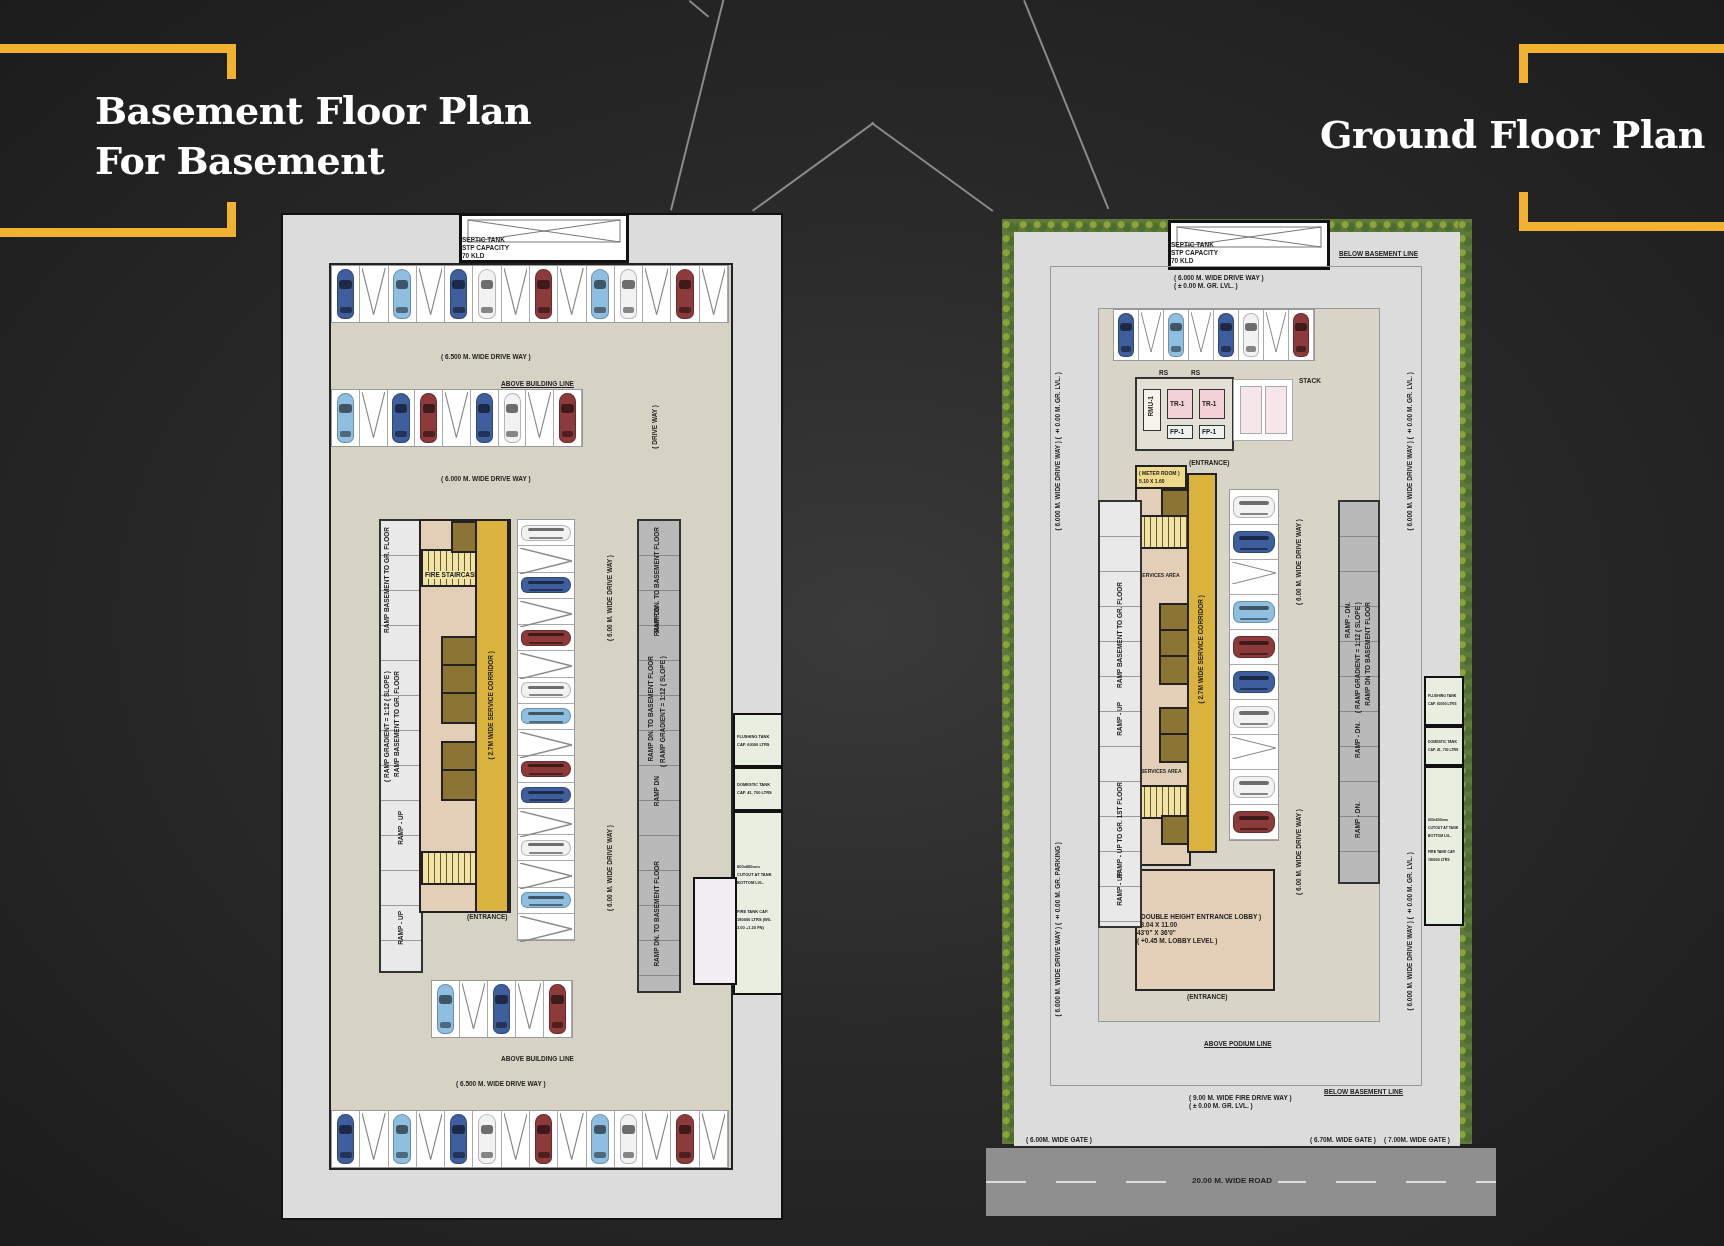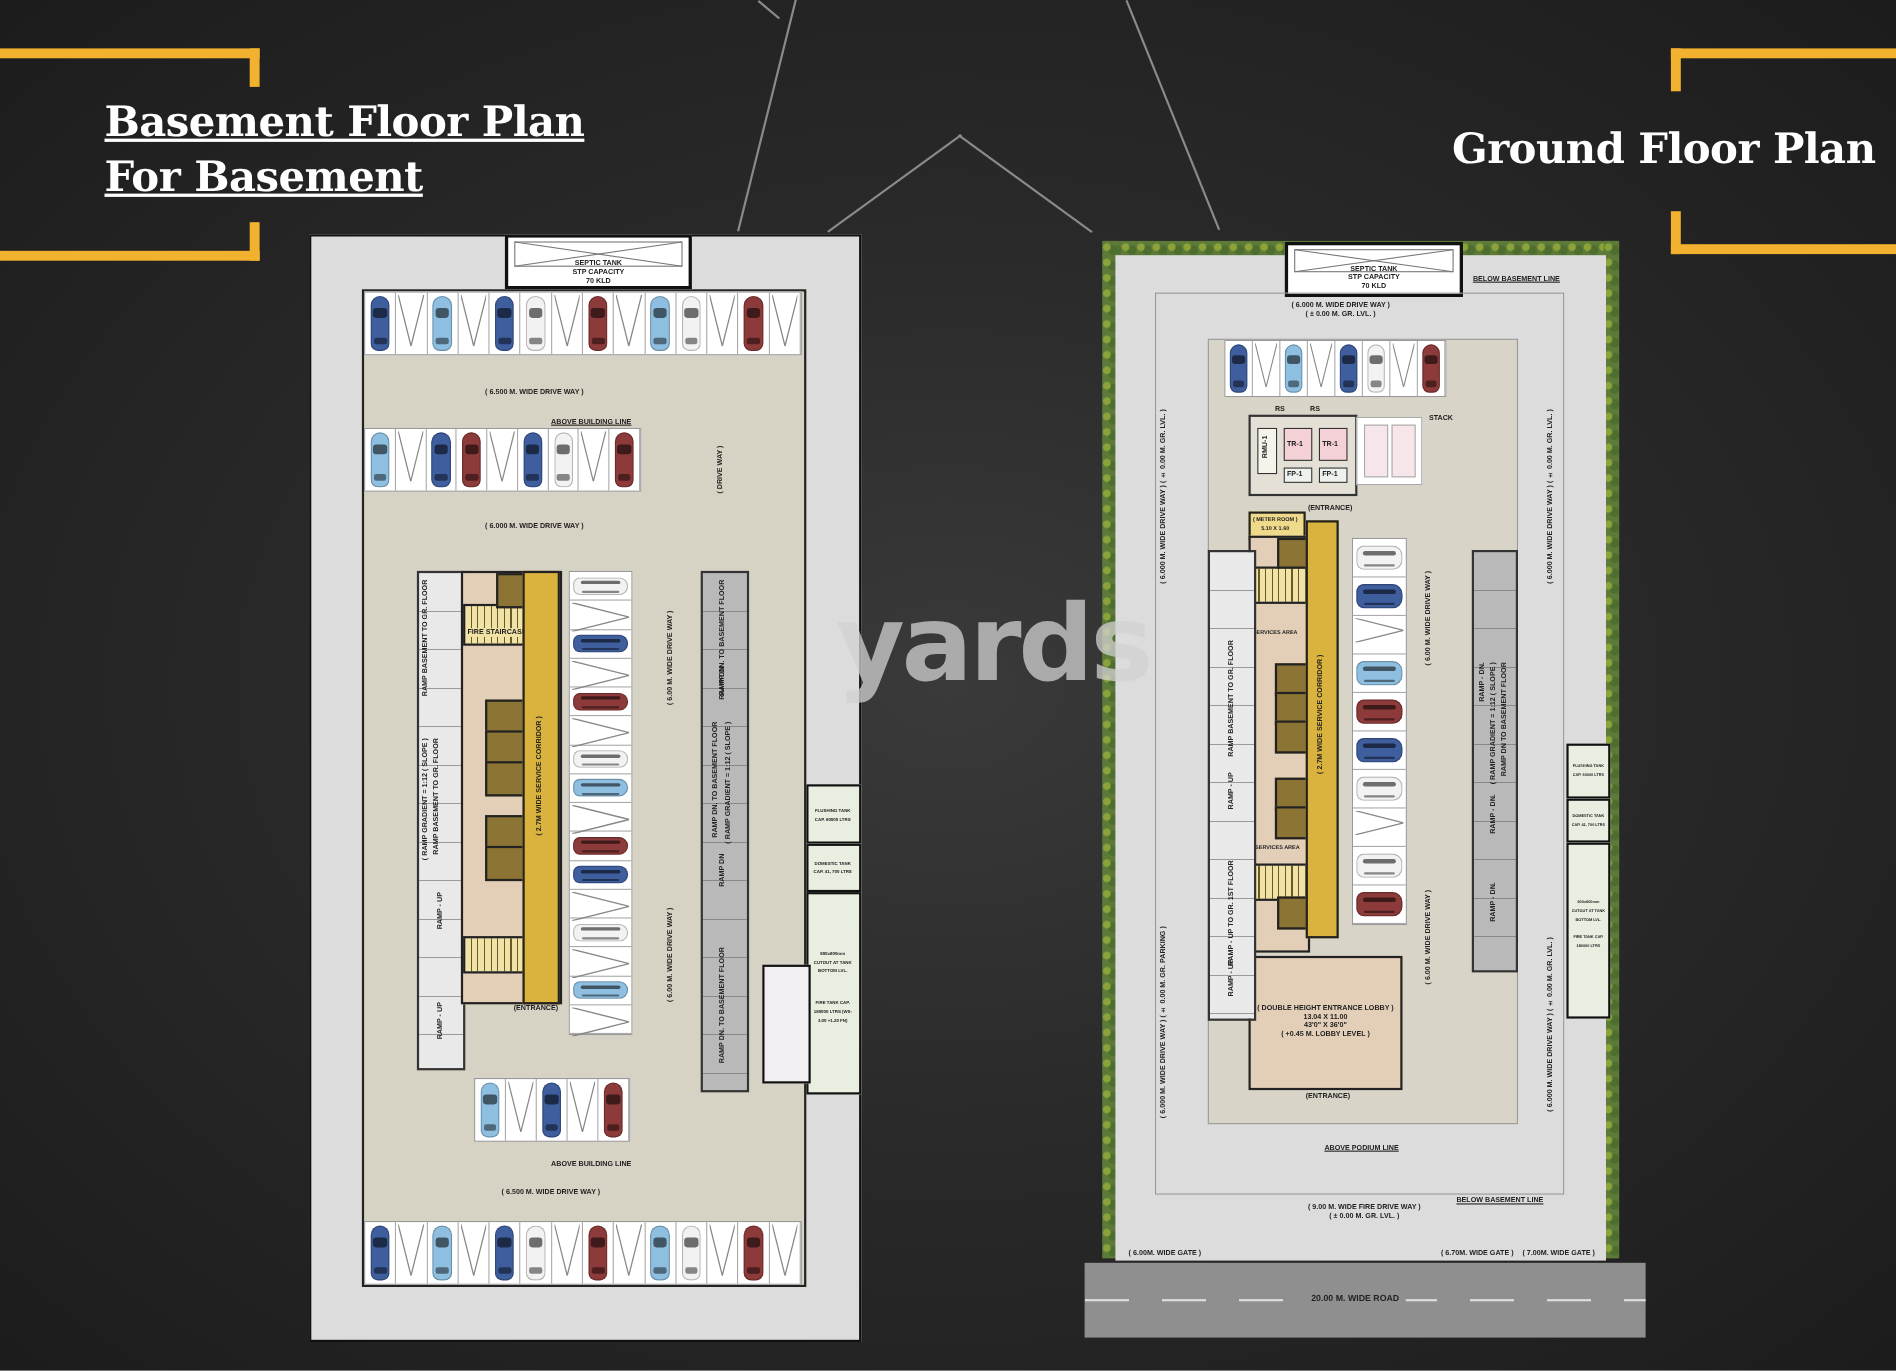--- a/index.html
+++ b/index.html
@@ -6,21 +6,21 @@
   body{width:1724px;height:1246px;position:relative;overflow:hidden;
     background:radial-gradient(ellipse at 50% 50%, #3a3a3a 0%, #2a2a2a 45%, #1c1c1c 100%);
     font-family:"Liberation Sans",sans-serif;}
   .abs{position:absolute;}
   .bracket{position:absolute;border:9px solid #f2b12e;}
   .title{position:absolute;color:#fff;font-family:"DejaVu Serif","Liberation Serif",serif;font-weight:bold;font-size:38px;line-height:50px;letter-spacing:-0.5px;}
   .deco-line{position:absolute;height:1.5px;background:#8a8a8a;transform-origin:0 0;}
   .plot{position:absolute;background:#dcdcdc;border:2px solid #111;}
   .plot.gf{border:none;}
   .inner{position:absolute;background:#d6d2c4;border:2px solid #222;}
-  .lbl{position:absolute;font-size:6.5px;font-weight:bold;color:#222;white-space:nowrap;text-align:center;line-height:8px;}
+  .lbl{position:absolute;font-size:6.5px;font-weight:bold;color:#222;white-space:nowrap;line-height:8px;}
   .vlbl{position:absolute;font-size:6.5px;font-weight:bold;color:#222;white-space:nowrap;writing-mode:vertical-rl;transform:rotate(180deg);line-height:8px;}
   .tank{position:absolute;background:#fff;border:3px solid #111;overflow:hidden;}
   .tank svg{position:absolute;left:0;top:0;}
   .prow{position:absolute;display:flex;border:1px solid #999;background:#fff;}
   .slot{flex:1;position:relative;border-right:1px solid #aaa;display:flex;align-items:center;justify-content:center;}
   .car{width:64%;height:88%;border-radius:9px 9px 7px 7px;position:relative;box-shadow:inset 0 0 0 1px rgba(0,0,0,.25);}
   .car::before{content:"";position:absolute;left:14%;right:14%;top:22%;height:18%;background:rgba(0,0,0,.55);border-radius:3px;}
   .car::after{content:"";position:absolute;left:16%;right:16%;bottom:12%;height:12%;background:rgba(0,0,0,.45);border-radius:2px;}
   .vee{position:absolute;inset:2px;}
   .ramp{position:absolute;border:2px solid #333;background:repeating-linear-gradient(180deg,#b9b9b9 0 34px,#888 34px 35px);}
@@ -41,21 +41,21 @@
 <div class="bracket" style="left:-10px;top:202px;width:237px;height:26px;border-left:none;border-top:none;"></div>
 <div class="bracket" style="left:1519px;top:44px;width:220px;height:30px;border-right:none;border-bottom:none;"></div>
 <div class="bracket" style="left:1519px;top:192px;width:220px;height:30px;border-right:none;border-top:none;"></div>
 
 <div class="deco-line" style="left:670px;top:210px;width:220px;transform:rotate(-76deg);"></div>
 <div class="deco-line" style="left:690px;top:0;width:25px;transform:rotate(40deg);"></div>
 <div class="deco-line" style="left:752px;top:210px;width:150px;transform:rotate(-36deg);"></div>
 <div class="deco-line" style="left:872px;top:122px;width:150px;transform:rotate(36deg);"></div>
 <div class="deco-line" style="left:1025px;top:0;width:225px;transform:rotate(68deg);"></div>
 
-<div class="title" style="left:95px;top:86px;text-decoration:underline;">
+<div class="title" style="left:95px;top:86px;">
   <div>Basement Floor Plan</div>
   <div>For Basement</div>
 </div>
 <div class="title" style="left:1320px;top:110px;">Ground Floor Plan</div>
 
 <div class="plot" style="left:281px;top:213px;width:498px;height:1003px;">
   <div class="tank" style="left:176px;top:-2px;width:164px;height:44px;">
     <svg width="164" height="44">
         <line x1="6" y1="4" x2="158" y2="26" stroke="#777"></line>
         <line x1="6" y1="26" x2="158" y2="4" stroke="#777"></line>
@@ -564,14 +564,13 @@
   <div class="lbl" style="left:296px;top:904px;">( 6.70M. WIDE GATE )</div>
   <div class="lbl" style="left:370px;top:904px;">( 7.00M. WIDE GATE )</div>
 </div>
 
 <div class="road" style="left:986px;top:1148px;width:510px;height:68px;">
   <div class="abs" style="left:0;right:0;top:33px;height:2px;background:repeating-linear-gradient(90deg,#ddd 0 40px,transparent 40px 70px);"></div>
   <div class="lbl" style="left:200px;top:29px;font-size:8px;background:#8f8f8f;padding:0 6px;">20.00 M. WIDE ROAD</div>
 </div>
 
 <div class="watermark" style="left:690px;top:545px;">
-  <div style="padding-left:70px;">yards</div>
 </div>
 
 </body></html>

